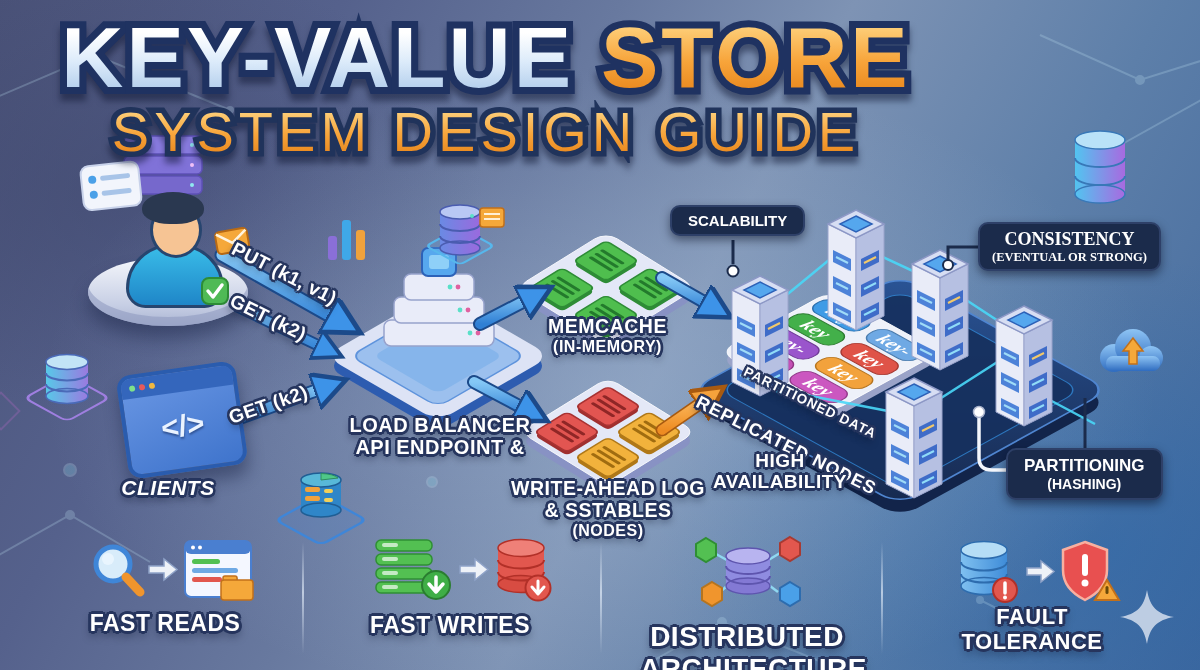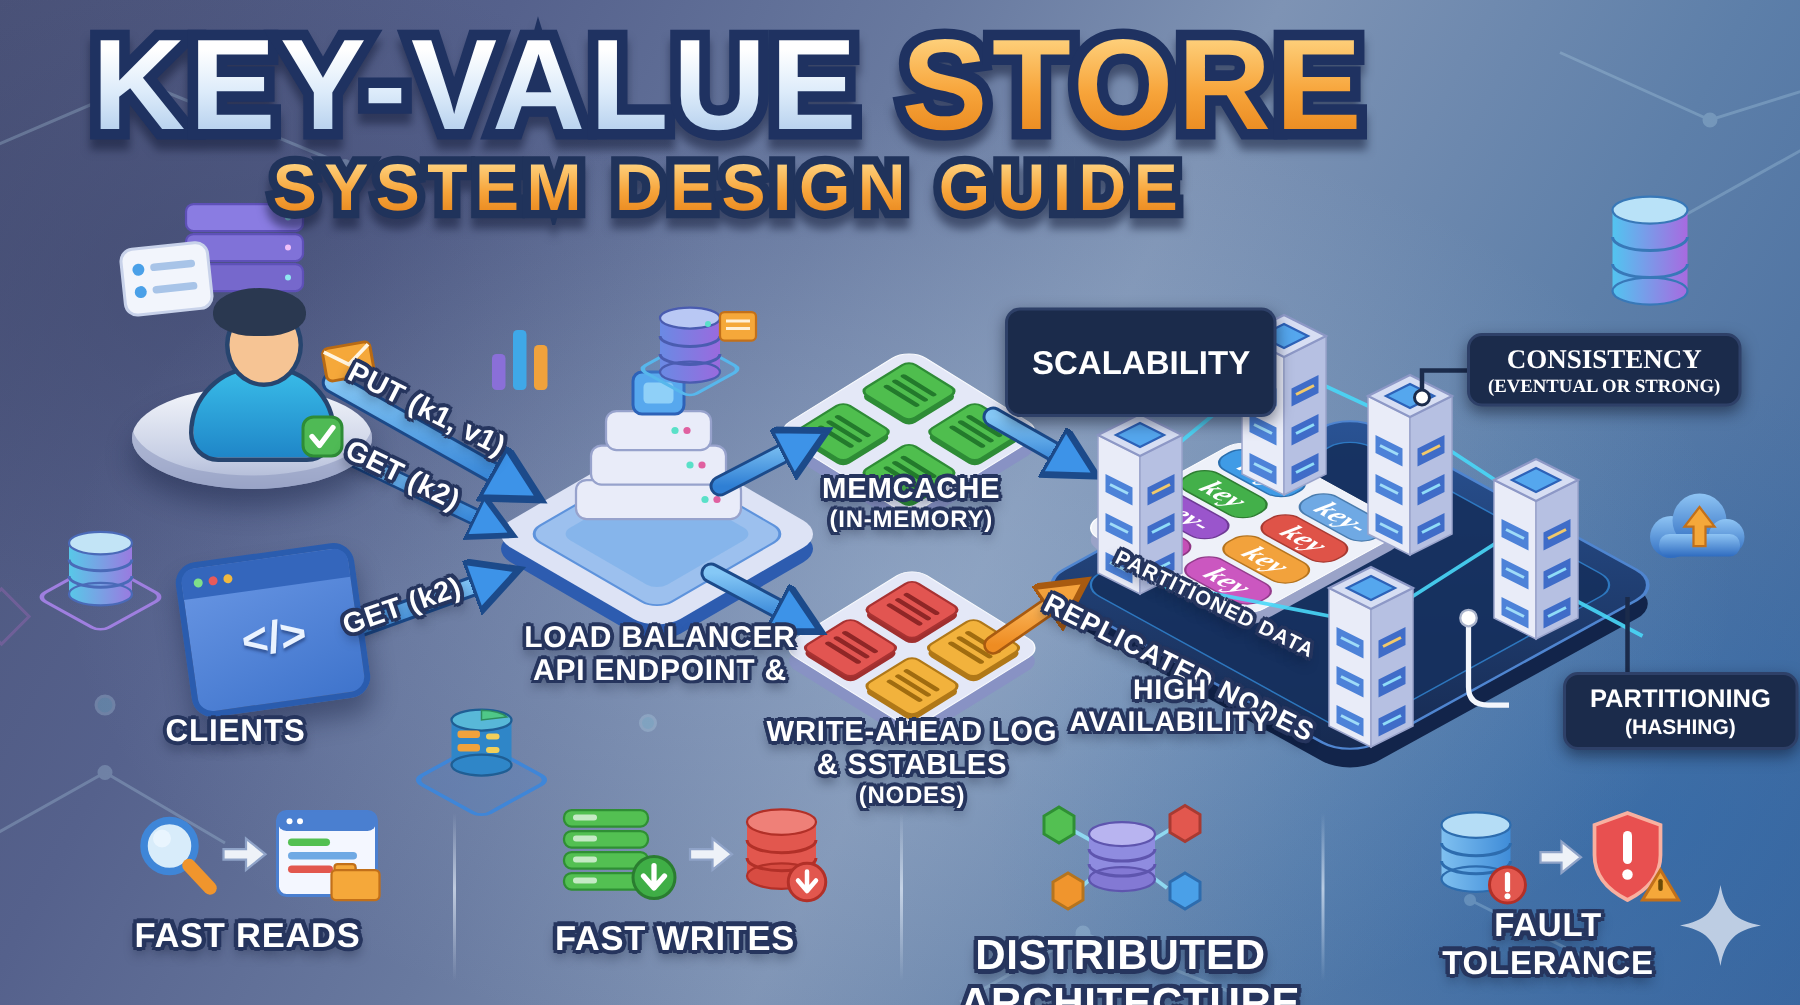--- a/index.html
+++ b/index.html
@@ -11,21 +11,21 @@
       radial-gradient(520px 320px at 10% 28%, rgba(62,70,108,.5), transparent 70%),
       radial-gradient(640px 420px at 92% 82%, rgba(36,102,172,.45), transparent 70%),
       linear-gradient(118deg,#4a5278 0%,#55618c 22%,#68799f 40%,#7e93b4 55%,#5d7fa9 75%,#40679c 100%);
   }
   .abs{position:absolute;}
   svg{display:block;overflow:visible;}
 
   
   .title-wrap{position:absolute;left:0;top:14px;width:972px;text-align:center;z-index:6;}
   .t1{font-size:86px;font-weight:700;letter-spacing:3px;line-height:1.0;position:relative;}
-  .t2{font-size:44px;font-weight:700;letter-spacing:5px;line-height:1.0;position:relative;margin-top:4px;}
+  .t2{font-size:56px;font-weight:400;letter-spacing:5px;line-height:1.0;position:relative;margin-top:4px;}
   .stroke-layer{position:absolute;left:0;top:0;width:100%;-webkit-text-stroke:14px #1f3261;color:#1f3261;
     filter:drop-shadow(0 7px 3px rgba(13,22,50,.5));z-index:0;}
   .t2 .stroke-layer{-webkit-text-stroke:11px #20335b;}
   .fill-layer{position:relative;z-index:1;}
   .grad-light{background:linear-gradient(180deg,#ffffff 25%,#dcebfa 55%,#9fc0e6 100%);
     -webkit-background-clip:text;background-clip:text;color:transparent;}
   .grad-orange{background:linear-gradient(180deg,#ffd887 10%,#f7a43a 55%,#e37c12 100%);
     -webkit-background-clip:text;background-clip:text;color:transparent;}
 
   
@@ -393,21 +393,21 @@
     <circle cx="41" cy="25" r="18" fill="url(#cg)"></circle>
     <circle cx="59" cy="36" r="12" fill="url(#cg)"></circle>
     <rect x="14" y="34" width="54" height="15" rx="7" fill="url(#cg)"></rect>
     <polygon points="41,16 51,29 45,29 45,42 37,42 37,29 31,29" fill="#f5a83a" stroke="#c2701a" stroke-width="1.5"></polygon>
   </svg>
 
   <svg class="abs" style="left:1118px;top:588px;z-index:2" width="58" height="58">
     <path d="M29,2 C32,19 39,26 56,29 C39,32 32,39 29,56 C26,39 19,32 2,29 C19,26 26,19 29,2 Z" fill="#ccd8ea" opacity=".9"></path>
   </svg>
 
-  <div class="dlabel" style="left:72px;top:476px;width:170px;font-size:21px;">CLIENTS</div>
+  <div class="dlabel" style="left:83px;top:476px;width:170px;font-size:21px;font-style:italic;">CLIENTS</div>
   <div class="dlabel rot" style="left:238px;top:238px;font-size:19px;transform:rotate(27deg);">PUT (k1, v1)</div>
   <div class="dlabel rot" style="left:236px;top:290px;font-size:19px;transform:rotate(26deg);">GET (k2)</div>
   <div class="dlabel rot" style="left:226px;top:408px;font-size:19px;transform:rotate(-19deg);">GET (k2)</div>
 
   <div class="dlabel" style="left:330px;top:414px;width:220px;font-size:20px;">
     <div>LOAD BALANCER</div>
       <div>API ENDPOINT &amp;</div>
   </div>
   <div class="dlabel" style="left:520px;top:316px;width:175px;">
     <div style="font-size:19.5px">MEMCACHE</div>
@@ -419,26 +419,26 @@
     <div style="font-size:16px">(NODES)</div>
   </div>
 
   <div class="dlabel rot" style="left:748px;top:364px;font-size:13.5px;letter-spacing:1px;transform:rotate(26deg);">PARTITIONED DATA</div>
   <div class="dlabel rot" style="left:702px;top:392px;font-size:18px;letter-spacing:1px;transform:rotate(26.5deg);">REPLICATED NODES</div>
   <div class="dlabel" style="left:690px;top:450px;width:180px;font-size:19px;">
     <div>HIGH</div>
       <div>AVAILABILITY</div>
   </div>
 
-  <div class="badge" style="left:670px;top:205px;padding:22px 16px;font-size:22px;">SCALABILITY</div>
+  <div class="badge" style="left:670px;top:205px;padding:5px 16px;font-size:15px;">SCALABILITY</div>
   <div class="badge" style="left:978px;top:222px;padding:5px 12px;font-family:Liberation Serif, serif;">
     <div style="font-size:18px">CONSISTENCY</div>
     <div style="font-size:12.5px">(EVENTUAL OR STRONG)</div>
   </div>
-  <div class="badge" style="left:1006px;top:448px;padding:6px 16px;margin-left:36px;">
+  <div class="badge" style="left:1006px;top:448px;padding:6px 16px;">
     <div style="font-size:17px">PARTITIONING</div>
     <div style="font-size:14px">(HASHING)</div>
   </div>
 
   <div class="divider" style="left:302px;top:542px;height:112px;"></div>
   <div class="divider" style="left:600px;top:542px;height:112px;"></div>
   <div class="divider" style="left:881px;top:542px;height:112px;"></div>
 
   <svg class="abs" style="left:85px;top:538px;z-index:2" width="175" height="66">
     <circle cx="28" cy="26" r="17" fill="#d8ecfa" stroke="#3f86d8" stroke-width="5"></circle>

